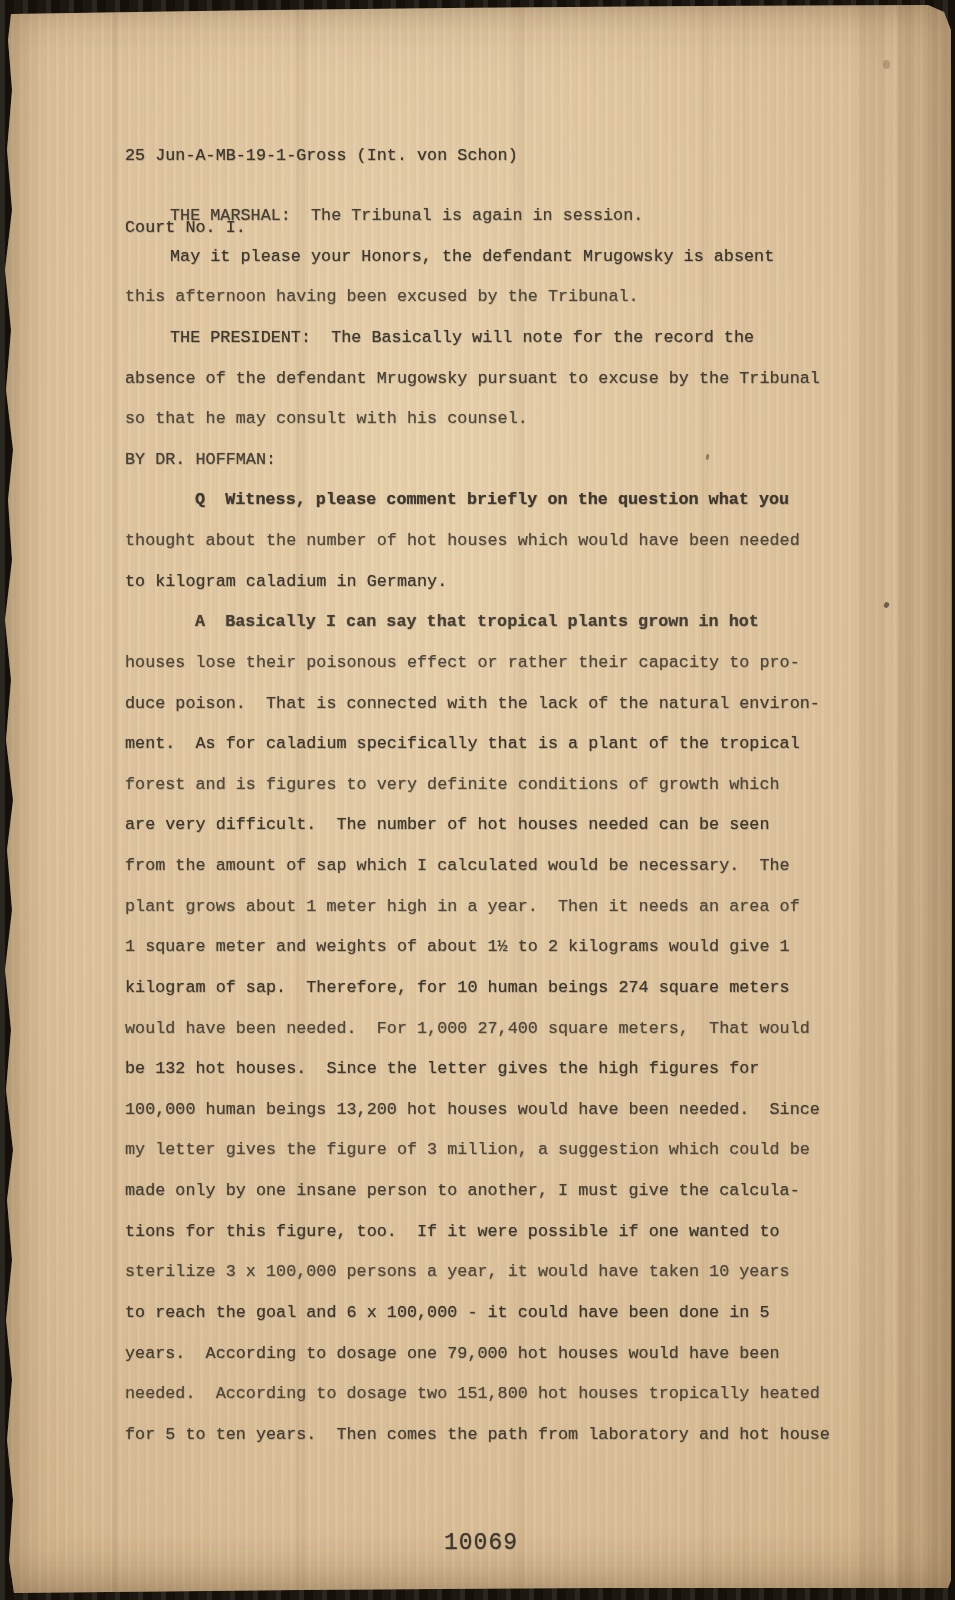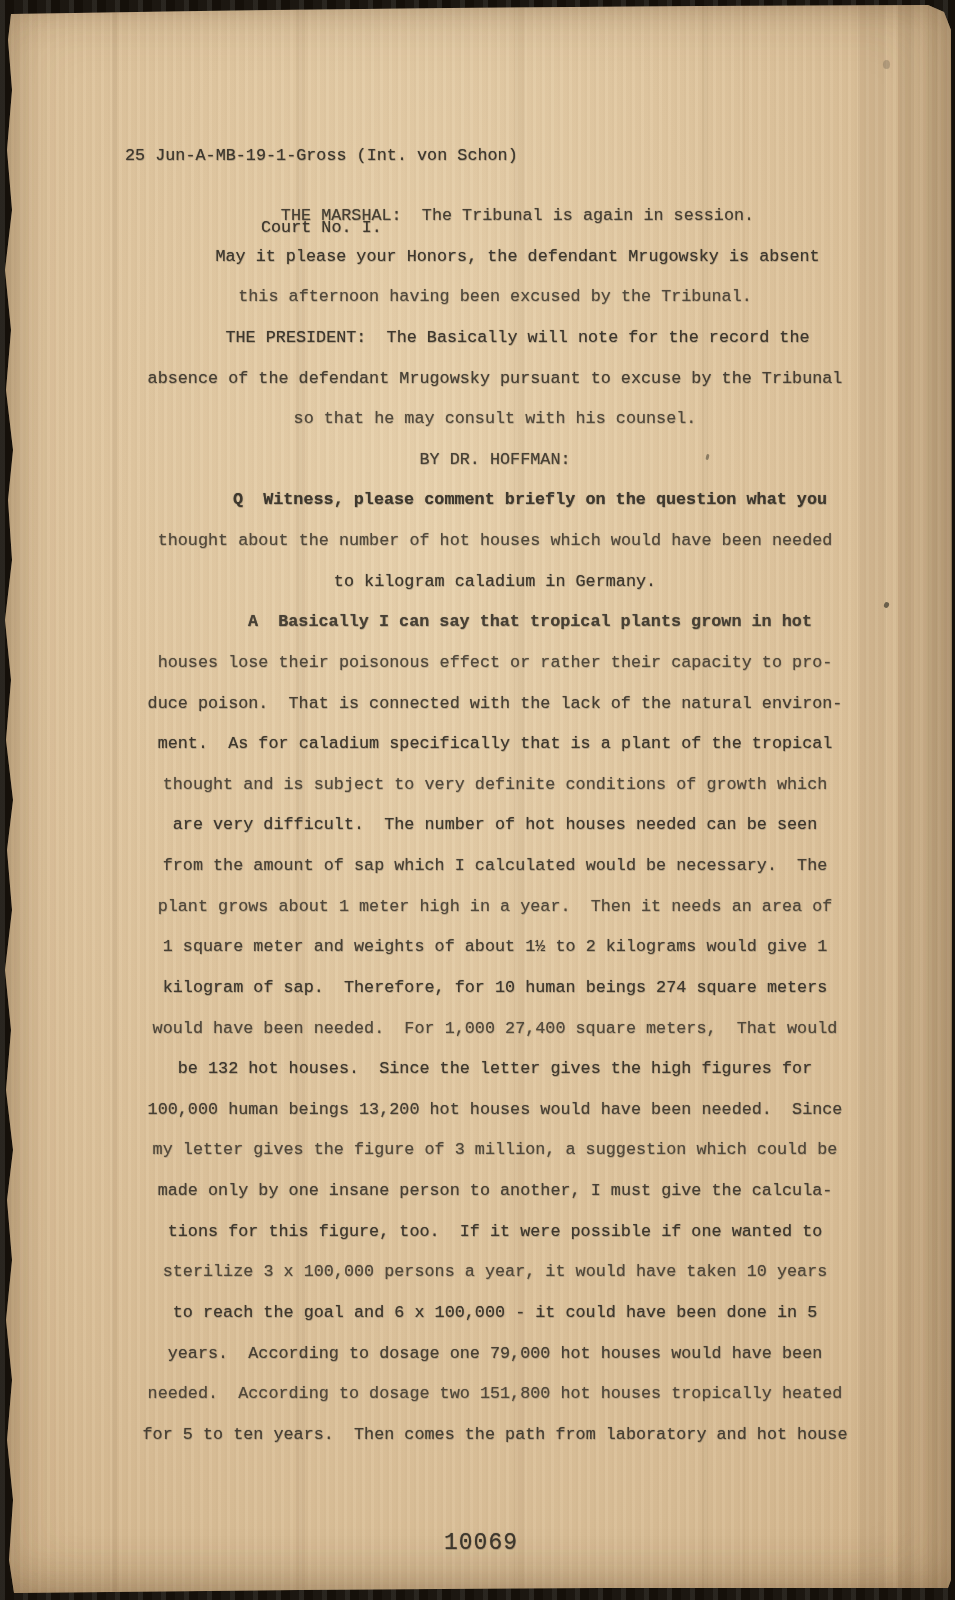--- a/index.html
+++ b/index.html
@@ -28,21 +28,20 @@
       944px 12px, 951px 30px,
       952px 800px, 951px 1580px, 948px 1588px,
       600px 1588px, 300px 1590px, 14px 1593px,
       9px 1560px, 13px 1500px, 7px 1440px, 12px 1380px, 6px 1320px,
       12px 1260px, 7px 1200px, 13px 1150px, 6px 1090px, 11px 1030px,
       5px 970px, 12px 910px, 7px 850px, 13px 800px, 6px 740px,
       11px 680px, 5px 620px, 12px 560px, 8px 500px, 13px 450px,
       6px 390px, 11px 330px, 5px 270px, 12px 210px, 7px 150px,
       12px 90px, 8px 40px
     );
-    text-align:center;
   }
   
   .fibers{
     position:absolute;inset:0;pointer-events:none;
     background:repeating-linear-gradient(90deg,
       rgba(121,91,55,.05) 0 2px,
       rgba(255,246,224,.05) 2px 5px,
       rgba(121,91,55,.03) 5px 9px);
   }
   .vignette{
@@ -122,21 +121,21 @@
       <div class="line">absence of the defendant Mrugowsky pursuant to excuse by the Tribunal</div>
       <div class="line">so that he may consult with his counsel.</div>
       <div class="line">BY DR. HOFFMAN:</div>
       <div class="line indent-qa">Q  Witness, please comment briefly on the question what you</div>
       <div class="line">thought about the number of hot houses which would have been needed</div>
       <div class="line">to kilogram caladium in Germany.</div>
       <div class="line indent-qa">A  Basically I can say that tropical plants grown in hot</div>
       <div class="line">houses lose their poisonous effect or rather their capacity to pro-</div>
       <div class="line">duce poison.  That is connected with the lack of the natural environ-</div>
       <div class="line">ment.  As for caladium specifically that is a plant of the tropical</div>
-      <div class="line">thought and is subject to very definite conditions of growth which</div>
+      <div class="line">forest and is figures to very definite conditions of growth which</div>
       <div class="line">are very difficult.  The number of hot houses needed can be seen</div>
       <div class="line">from the amount of sap which I calculated would be necessary.  The</div>
       <div class="line">plant grows about 1 meter high in a year.  Then it needs an area of</div>
       <div class="line">1 square meter and weights of about 1½ to 2 kilograms would give 1</div>
       <div class="line">kilogram of sap.  Therefore, for 10 human beings 274 square meters</div>
       <div class="line">would have been needed.  For 1,000 27,400 square meters,  That would</div>
       <div class="line">be 132 hot houses.  Since the letter gives the high figures for</div>
       <div class="line">100,000 human beings 13,200 hot houses would have been needed.  Since</div>
       <div class="line">my letter gives the figure of 3 million, a suggestion which could be</div>
       <div class="line">made only by one insane person to another, I must give the calcula-</div>

